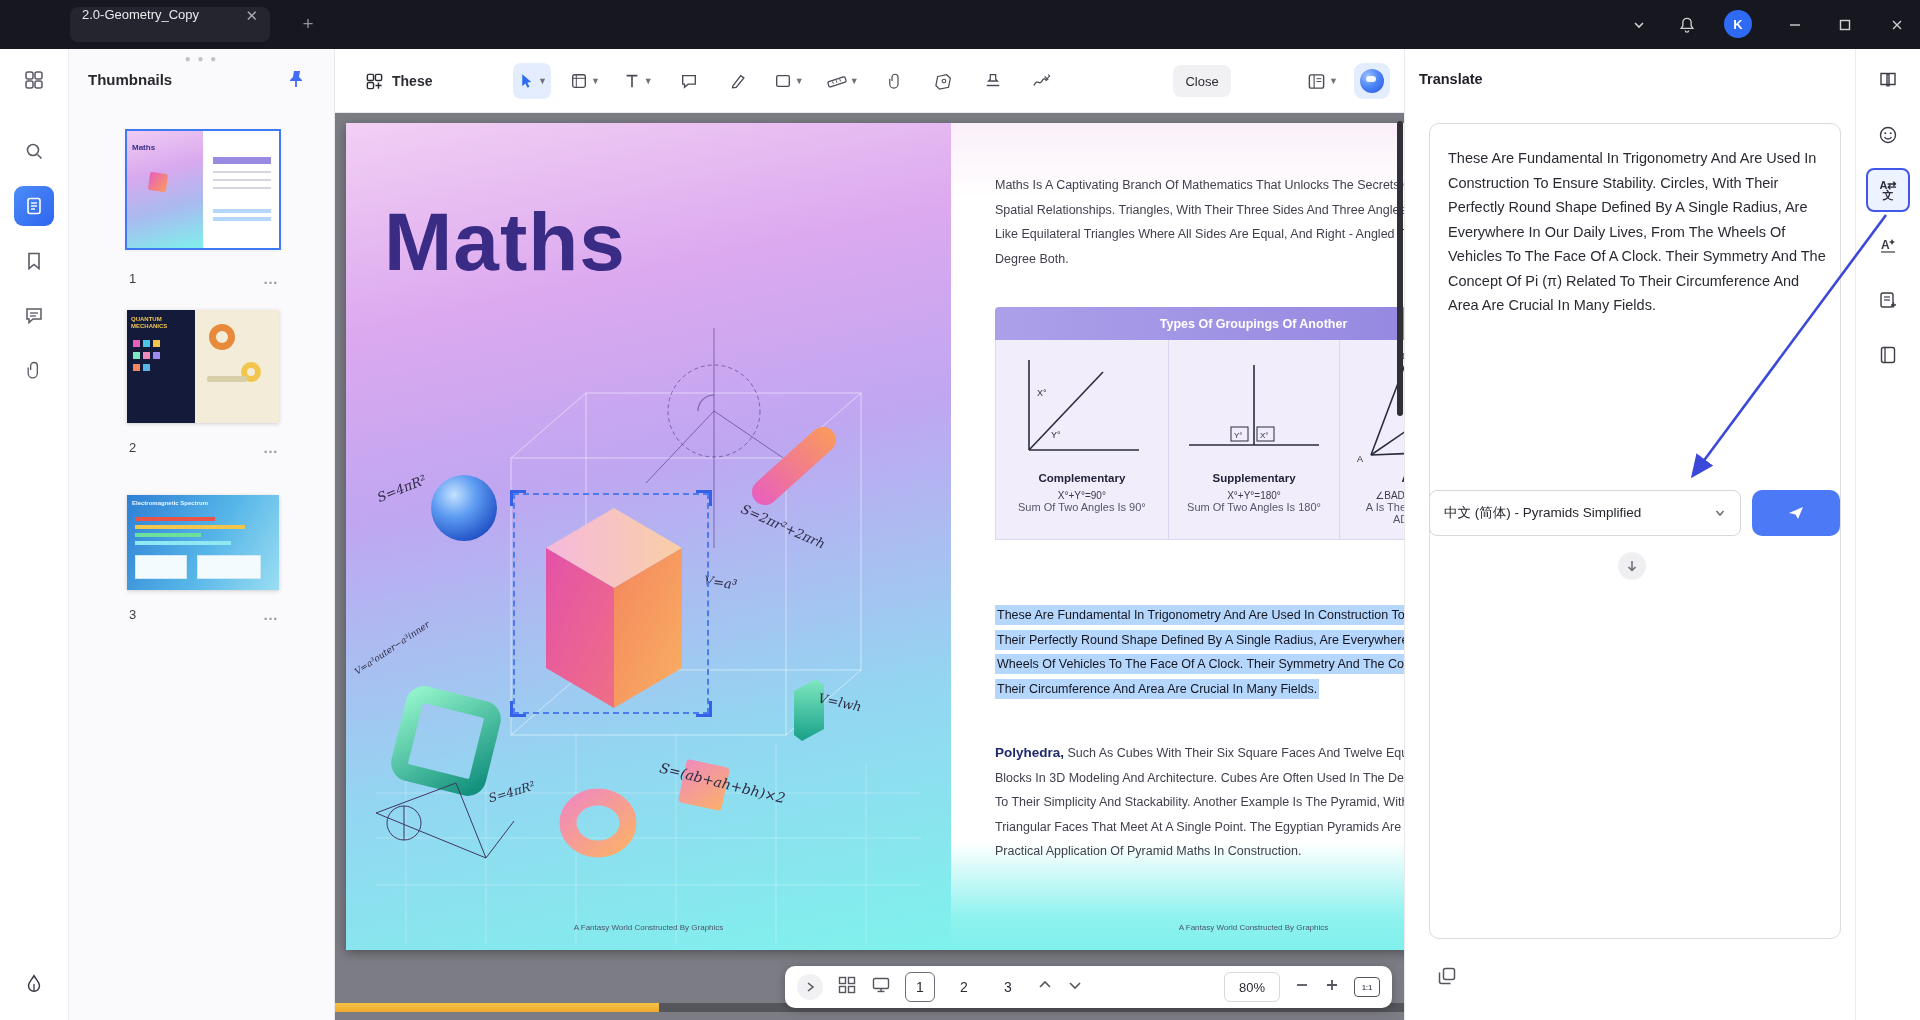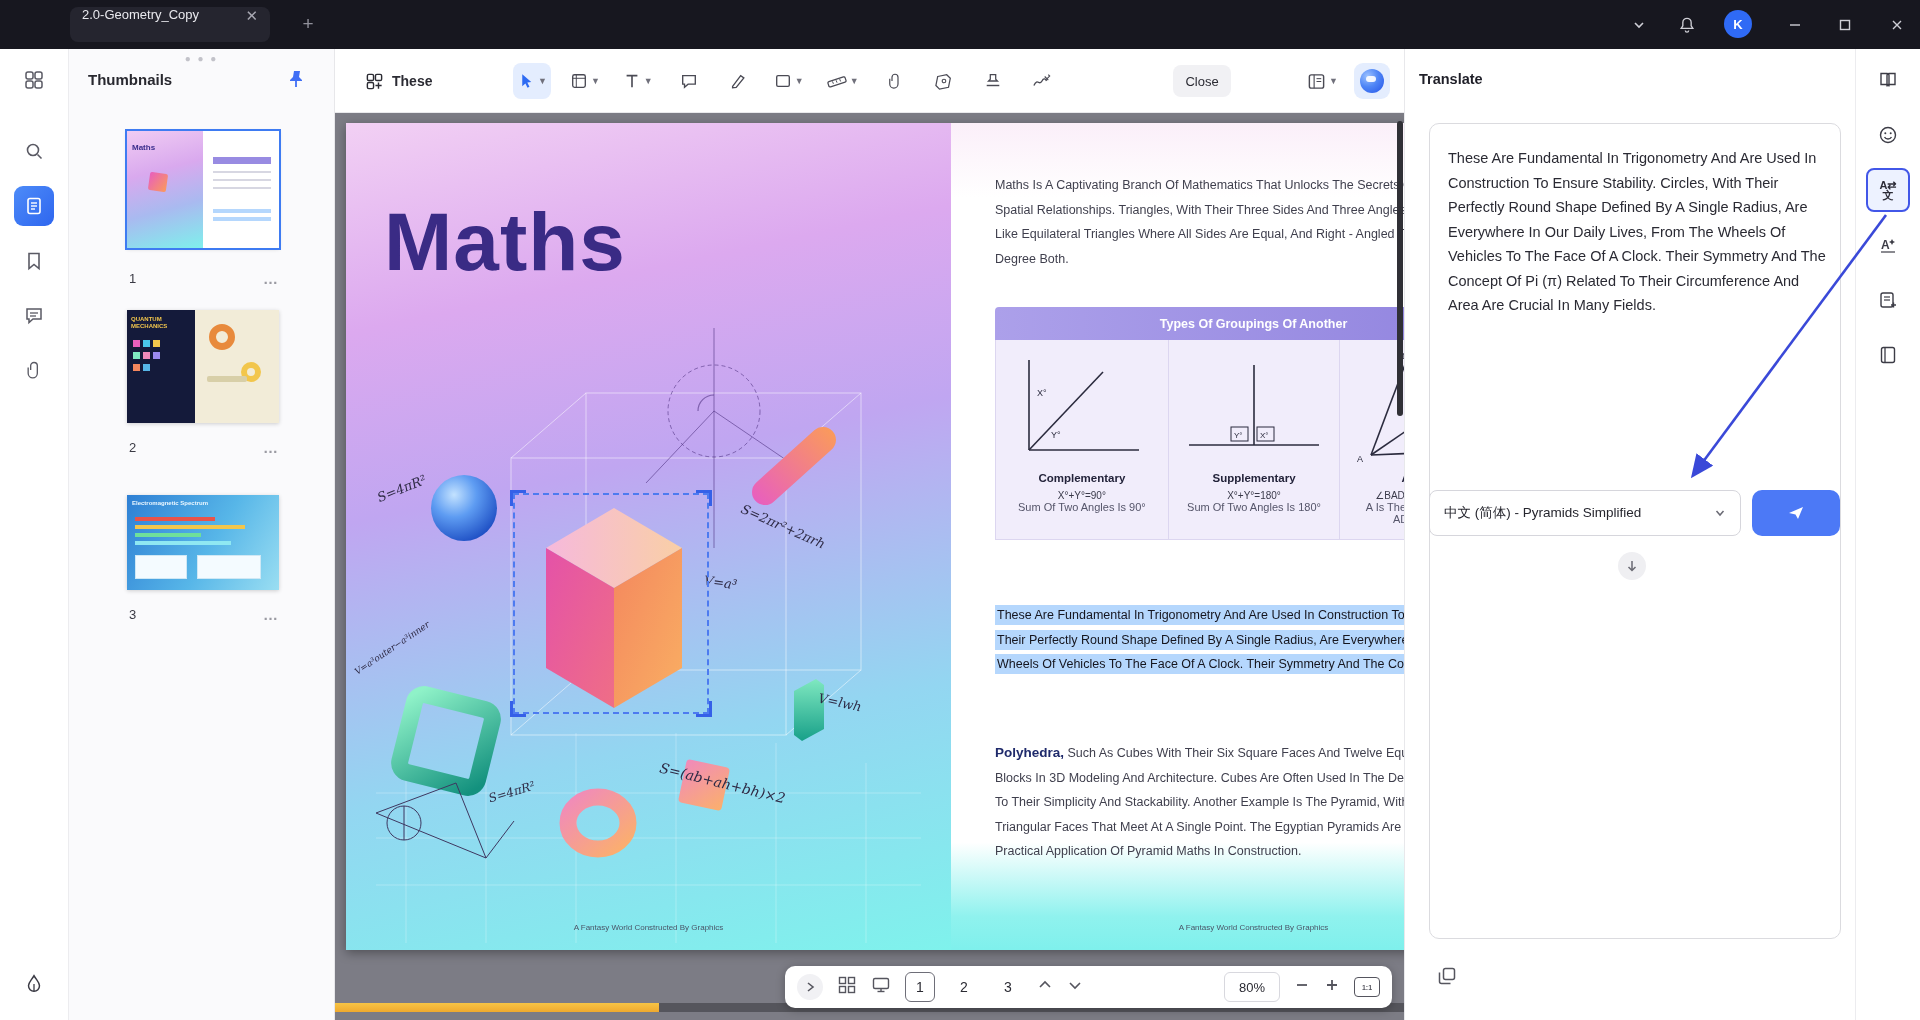--- a/index.html
+++ b/index.html
@@ -570,20 +570,21 @@
                   <div>AD Is Shared</div>
                 </div>
               </div>
             </div>
           </div>
 
           <div class="rp-highlight">
             <div><span class="hl">These Are Fundamental In Trigonometry And Are Used In Construction To En</span></div>
             <div><span class="hl">Their Perfectly Round Shape Defined By A Single Radius, Are Everywhere In</span></div>
             <div><span class="hl">Wheels Of Vehicles To The Face Of A Clock. Their Symmetry And The Conce</span></div>
+            <div><span class="hl">Their Circumference And Area Are Crucial In Many Fields.</span></div>
           </div>
 
           <div class="rp-poly">
             <div><span class="poly-bold">Polyhedra,</span><span> Such As Cubes With Their Six Square Faces And Twelve Equal</span></div>
             <div>Blocks In 3D Modeling And Architecture. Cubes Are Often Used In The Design</div>
             <div>To Their Simplicity And Stackability. Another Example Is The Pyramid, With A</div>
             <div>Triangular Faces That Meet At A Single Point. The Egyptian Pyramids Are Icon</div>
             <div>Practical Application Of Pyramid Maths In Construction.</div>
           </div>
 

